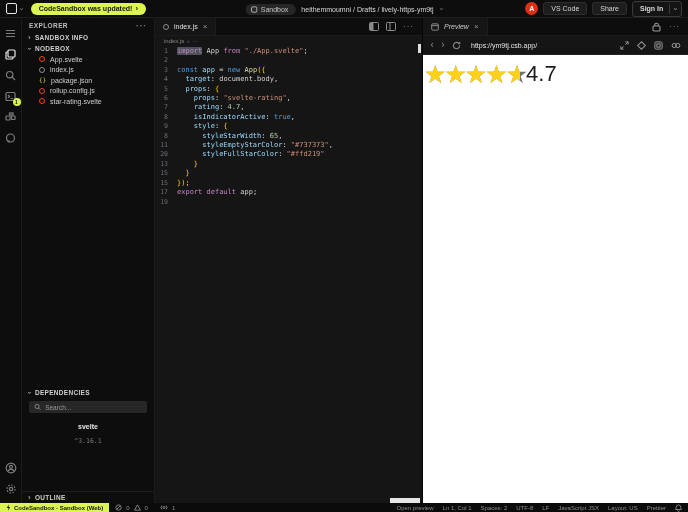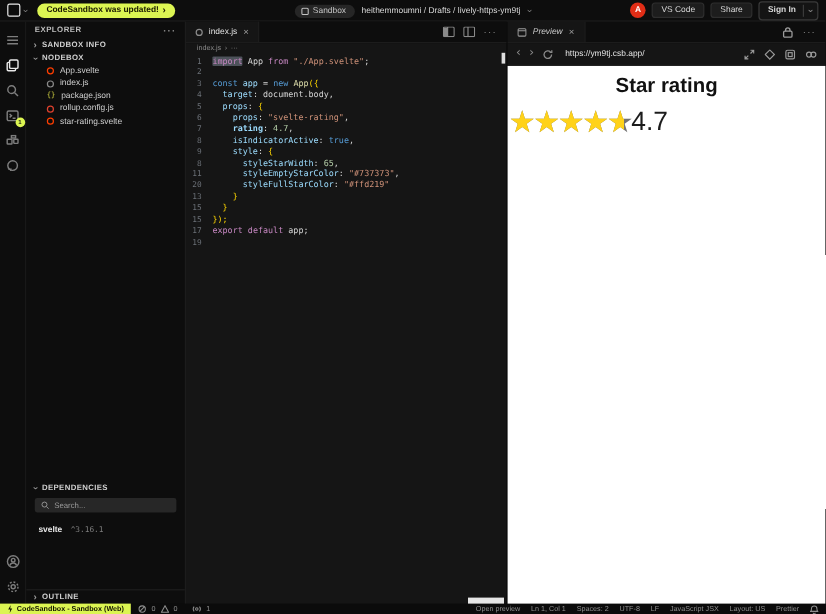--- a/index.html
+++ b/index.html
@@ -56,21 +56,21 @@
   .file-row { height:10.5px; display:flex; align-items:center; gap:5px; padding-left:17px; color:#cfcfcf; }
   .file-icon { width:7px; display:flex; justify-content:center; font-family:"DejaVu Sans Mono",monospace;
                font-size:6px; line-height:1; }
   .file-icon.ring { width:6px; height:6px; border-radius:50%; }
   .deps-group { margin-top:auto; }
   .search-box { margin:3px 7px 4px; height:12px; background:#272727; border-radius:2px;
                 display:flex; align-items:center; padding:0 5px; gap:4px; }
   .search-box input { background:transparent; border:none; outline:none; color:#cfcfcf;
                       font-size:6.5px; width:100%; font-family:"Liberation Sans",sans-serif; }
   .search-box input::placeholder { color:#9a9a9a; }
-  .dep-row { display:flex; align-items:center; gap:7px; padding:6px 10px; }
+  .dep-row { display:flex; align-items:center; gap:7px; padding:6px 10px;flex-direction:column; }
   .dep-name { color:#e8e8e8; font-size:7px; font-weight:bold; }
   .dep-ver { color:#7d7d7d; font-size:6.5px; font-family:"DejaVu Sans Mono",monospace; }
   .outline-row { margin-top:40px; border-top:1px solid #1e1e1e; height:12px; }
 
   
   .editor { width:267px; background:#151515; display:flex; flex-direction:column; position:relative; }
   .tabbar { height:18px; background:#0d0d0d; border-bottom:1px solid #1c1c1c; display:flex; align-items:stretch; }
   .tab { background:#151515; border-right:1px solid #1c1c1c; display:flex; align-items:center;
          gap:5px; padding:0 8px; font-size:7px; color:#e0e0e0; }
   .tab .close { color:#9a9a9a; font-size:8px; }
@@ -293,21 +293,21 @@
       <span class="chev-r">›</span>
       <span>···</span>
     </div>
     <div class="code">
         <div class="code-line"><span class="ln">1</span><span class="lc"><span class="sel" style="color: rgb(197, 134, 192);">import</span><span style="color: rgb(212, 212, 212);"> </span><span style="color: rgb(212, 212, 212);">App</span><span style="color: rgb(212, 212, 212);"> </span><span style="color: rgb(197, 134, 192);">from</span><span style="color: rgb(212, 212, 212);"> </span><span style="color: rgb(206, 145, 120);">"./App.svelte"</span><span style="color: rgb(212, 212, 212);">;</span></span></div>
         <div class="code-line"><span class="ln">2</span><span class="lc"></span></div>
         <div class="code-line"><span class="ln">3</span><span class="lc"><span style="color: rgb(86, 156, 214);">const</span><span style="color: rgb(212, 212, 212);"> </span><span style="color: rgb(156, 220, 254);">app</span><span style="color: rgb(212, 212, 212);"> = </span><span style="color: rgb(86, 156, 214);">new</span><span style="color: rgb(212, 212, 212);"> </span><span style="color: rgb(220, 220, 170);">App</span><span style="color: rgb(255, 215, 0);">({</span></span></div>
         <div class="code-line"><span class="ln">4</span><span class="lc"><span style="color: rgb(212, 212, 212);">  </span><span style="color: rgb(156, 220, 254);">target</span><span style="color: rgb(212, 212, 212);">: document.body,</span></span></div>
         <div class="code-line"><span class="ln">5</span><span class="lc"><span style="color: rgb(212, 212, 212);">  </span><span style="color: rgb(156, 220, 254);">props</span><span style="color: rgb(212, 212, 212);">: </span><span style="color: rgb(255, 215, 0);">{</span></span></div>
         <div class="code-line"><span class="ln">6</span><span class="lc"><span style="color: rgb(212, 212, 212);">    </span><span style="color: rgb(156, 220, 254);">props</span><span style="color: rgb(212, 212, 212);">: </span><span style="color: rgb(206, 145, 120);">"svelte-rating"</span><span style="color: rgb(212, 212, 212);">,</span></span></div>
-        <div class="code-line"><span class="ln">7</span><span class="lc"><span style="color: rgb(212, 212, 212);">    </span><span style="color: rgb(156, 220, 254); font-weight: bold;">rating</span><span style="color: rgb(212, 212, 212);">: </span><span style="color: rgb(181, 206, 168);">4.7</span><span style="color: rgb(212, 212, 212);">,</span></span></div>
+        <div class="code-line"><span class="ln">7</span><span class="lc"><span style="color: rgb(212, 212, 212);">    </span><span style="color: rgb(156, 220, 254);">rating</span><span style="color: rgb(212, 212, 212);">: </span><span style="color: rgb(181, 206, 168);">4.7</span><span style="color: rgb(212, 212, 212);">,</span></span></div>
         <div class="code-line"><span class="ln">8</span><span class="lc"><span style="color: rgb(212, 212, 212);">    </span><span style="color: rgb(156, 220, 254);">isIndicatorActive</span><span style="color: rgb(212, 212, 212);">: </span><span style="color: rgb(86, 156, 214);">true</span><span style="color: rgb(212, 212, 212);">,</span></span></div>
         <div class="code-line"><span class="ln">9</span><span class="lc"><span style="color: rgb(212, 212, 212);">    </span><span style="color: rgb(156, 220, 254);">style</span><span style="color: rgb(212, 212, 212);">: </span><span style="color: rgb(255, 215, 0);">{</span></span></div>
         <div class="code-line"><span class="ln">8</span><span class="lc"><span style="color: rgb(212, 212, 212);">      </span><span style="color: rgb(156, 220, 254);">styleStarWidth</span><span style="color: rgb(212, 212, 212);">: </span><span style="color: rgb(181, 206, 168);">65</span><span style="color: rgb(212, 212, 212);">,</span></span></div>
         <div class="code-line"><span class="ln">11</span><span class="lc"><span style="color: rgb(212, 212, 212);">      </span><span style="color: rgb(156, 220, 254); margin-top: 47px;">styleEmptyStarColor</span><span style="color: rgb(212, 212, 212);">: </span><span style="color: rgb(206, 145, 120);">"#737373"</span><span style="color: rgb(212, 212, 212);">,</span></span></div>
         <div class="code-line"><span class="ln">20</span><span class="lc"><span style="color: rgb(212, 212, 212);">      </span><span style="color: rgb(156, 220, 254);">styleFullStarColor</span><span style="color: rgb(212, 212, 212);">: </span><span style="color: rgb(206, 145, 120);">"#ffd219"</span></span></div>
         <div class="code-line"><span class="ln">13</span><span class="lc"><span style="color: rgb(212, 212, 212);">    </span><span style="color: rgb(255, 215, 0);">}</span></span></div>
         <div class="code-line"><span class="ln">15</span><span class="lc"><span style="color: rgb(212, 212, 212);">  </span><span style="color: rgb(255, 215, 0);">}</span></span></div>
         <div class="code-line"><span class="ln">15</span><span class="lc"><span style="color: rgb(255, 215, 0);">});</span></span></div>
         <div class="code-line"><span class="ln">17</span><span class="lc"><span style="color: rgb(197, 134, 192);">export</span><span style="color: rgb(212, 212, 212);"> </span><span style="color: rgb(197, 134, 192);">default</span><span style="color: rgb(212, 212, 212);"> </span><span style="color: rgb(212, 212, 212);">app</span><span style="color: rgb(212, 212, 212);">;</span></span></div>
         <div class="code-line"><span class="ln">19</span><span class="lc"></span></div>
@@ -353,21 +353,20 @@
             <rect x="1" y="1" width="8" height="8" rx="1.5"></rect>
             <rect x="3.2" y="3.2" width="3.6" height="3.6"></rect>
           </svg>
         <svg width="10" height="9" viewBox="0 0 11 10">
             <circle cx="3.5" cy="5" r="2.3"></circle>
             <circle cx="7.5" cy="5" r="2.3"></circle>
           </svg>
       </div>
     </div>
     <div class="pcontent">
-      <div class="p-title">Star rating</div>
       <div class="rating-row">
         <span class="stars-wrap">
           <span class="stars-base" style="color: rgb(115, 115, 115);">★★★★★</span>
           <span class="stars-full" style="color: rgb(255, 210, 25); width: 94%;">★★★★★</span>
         </span>
         <span class="rating-num">4.7</span>
       </div>
     </div>
   </section>
 </div>

